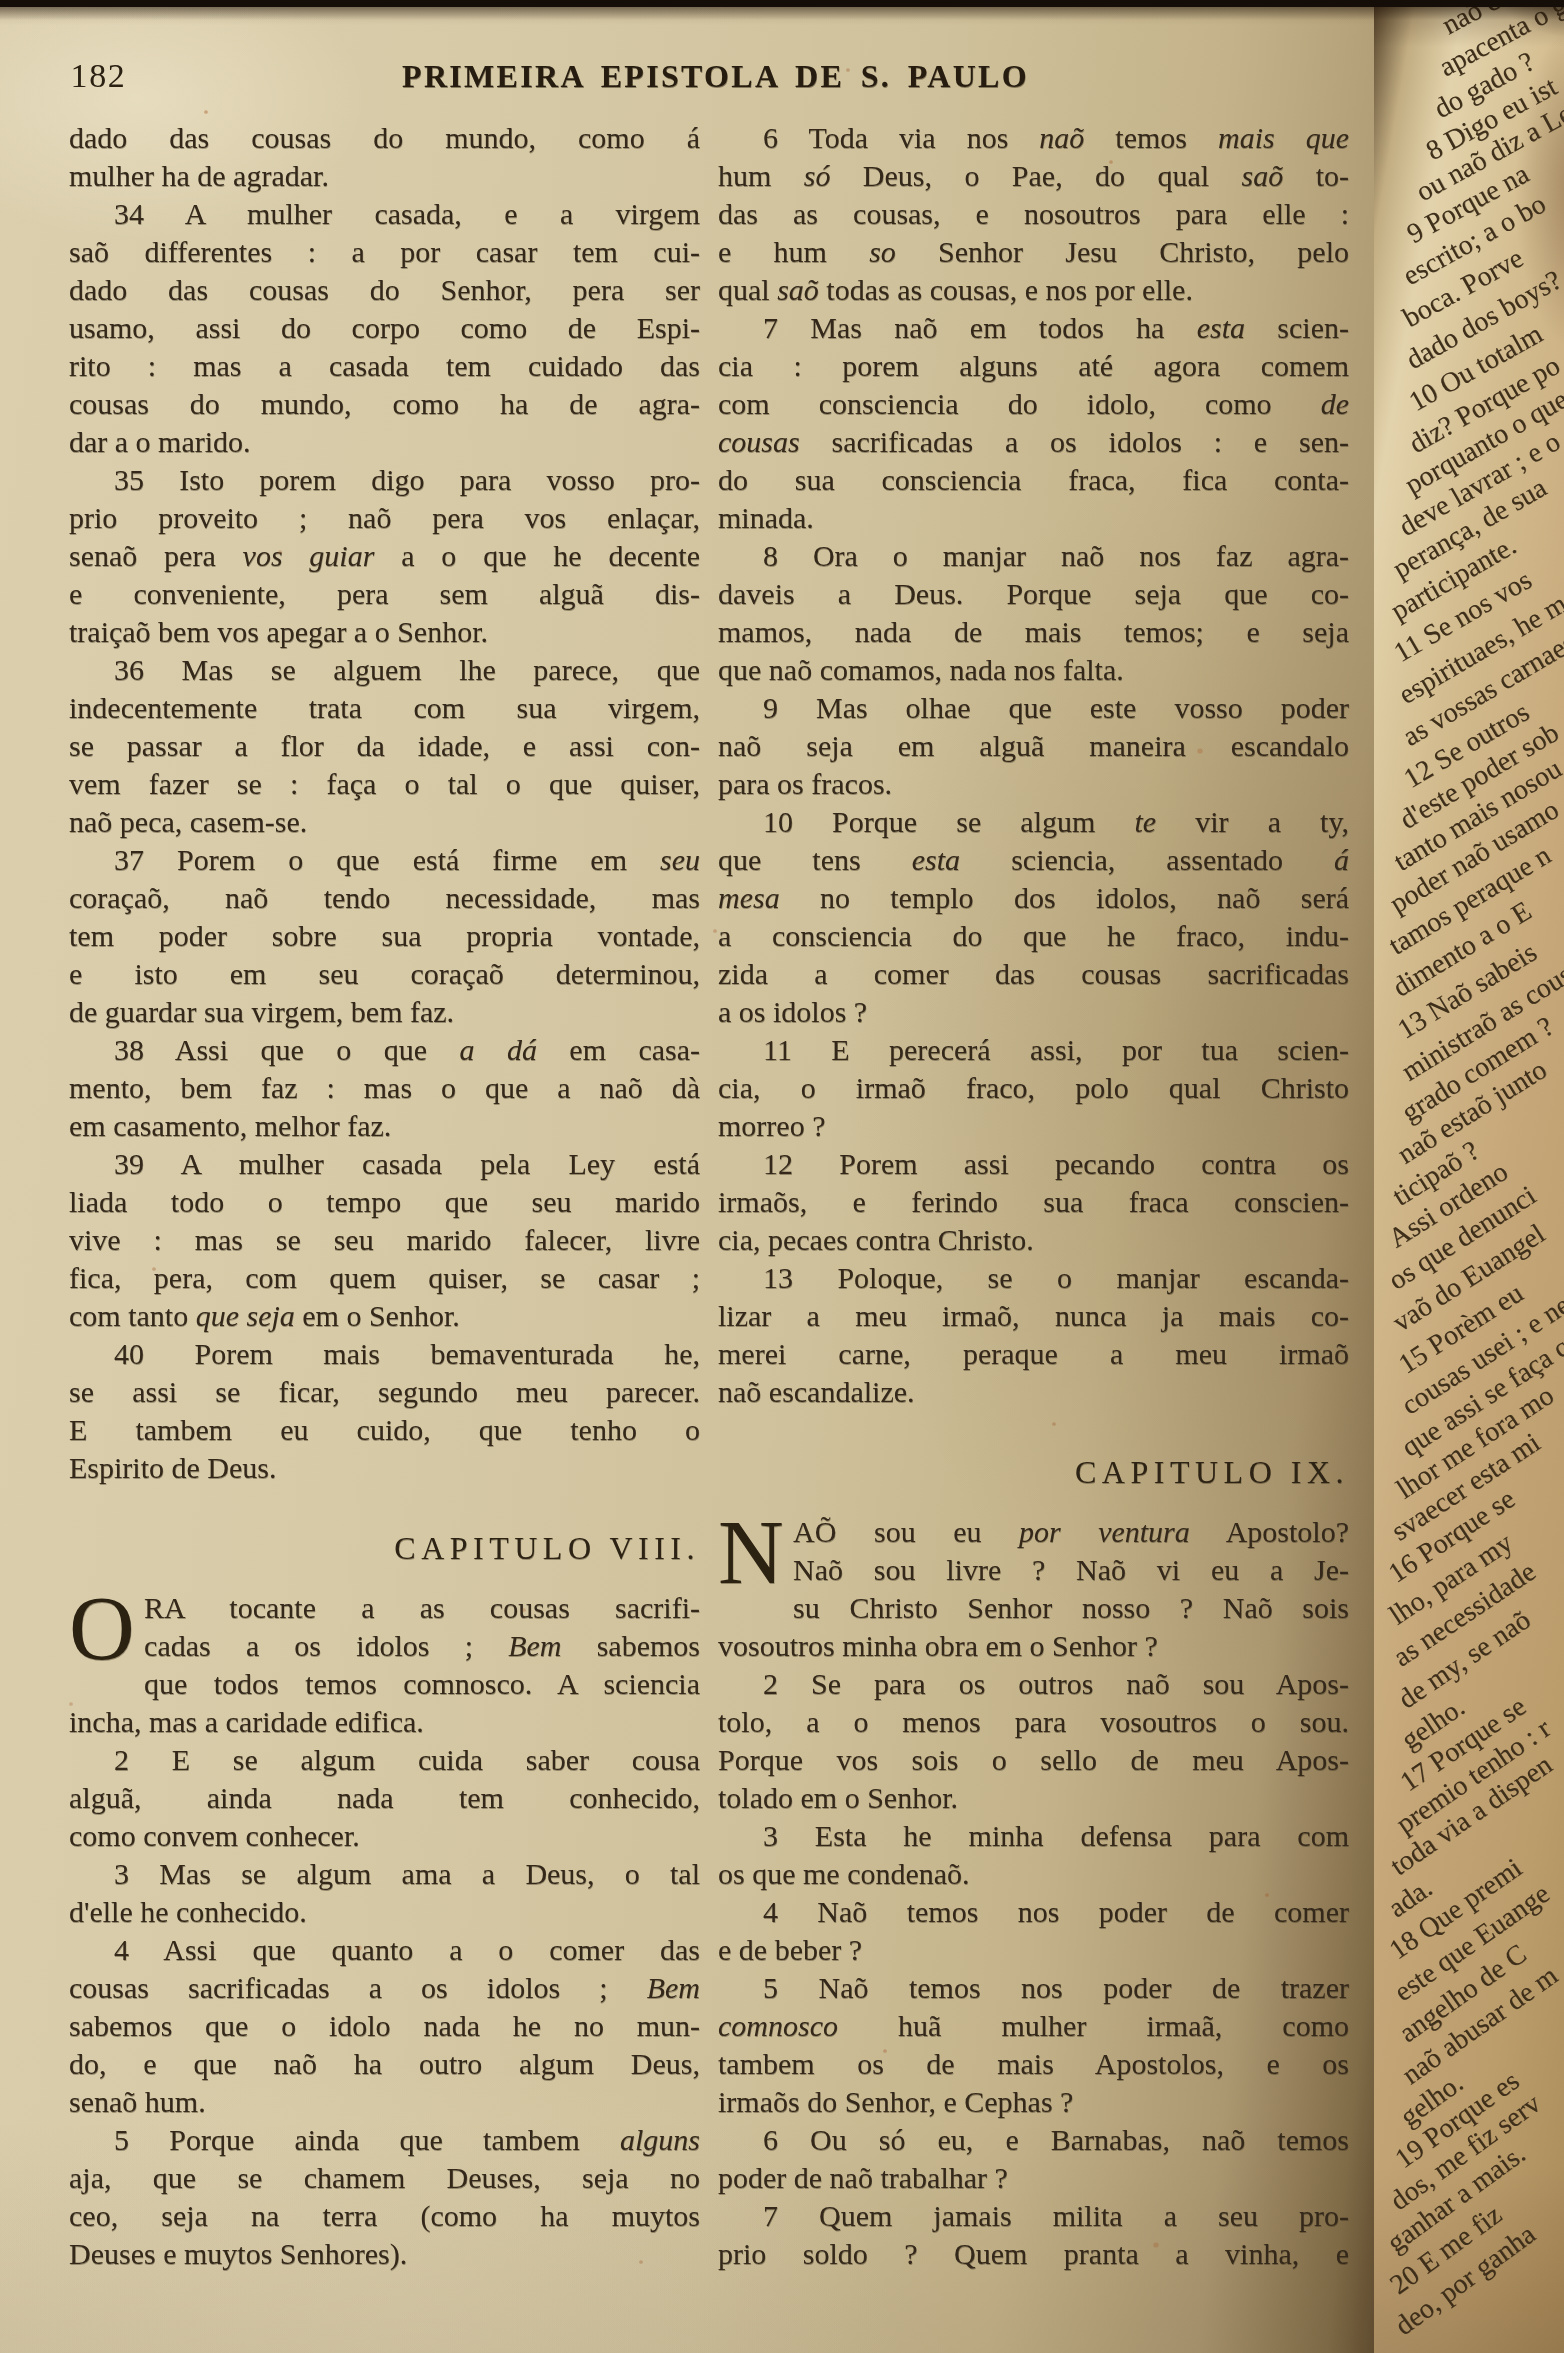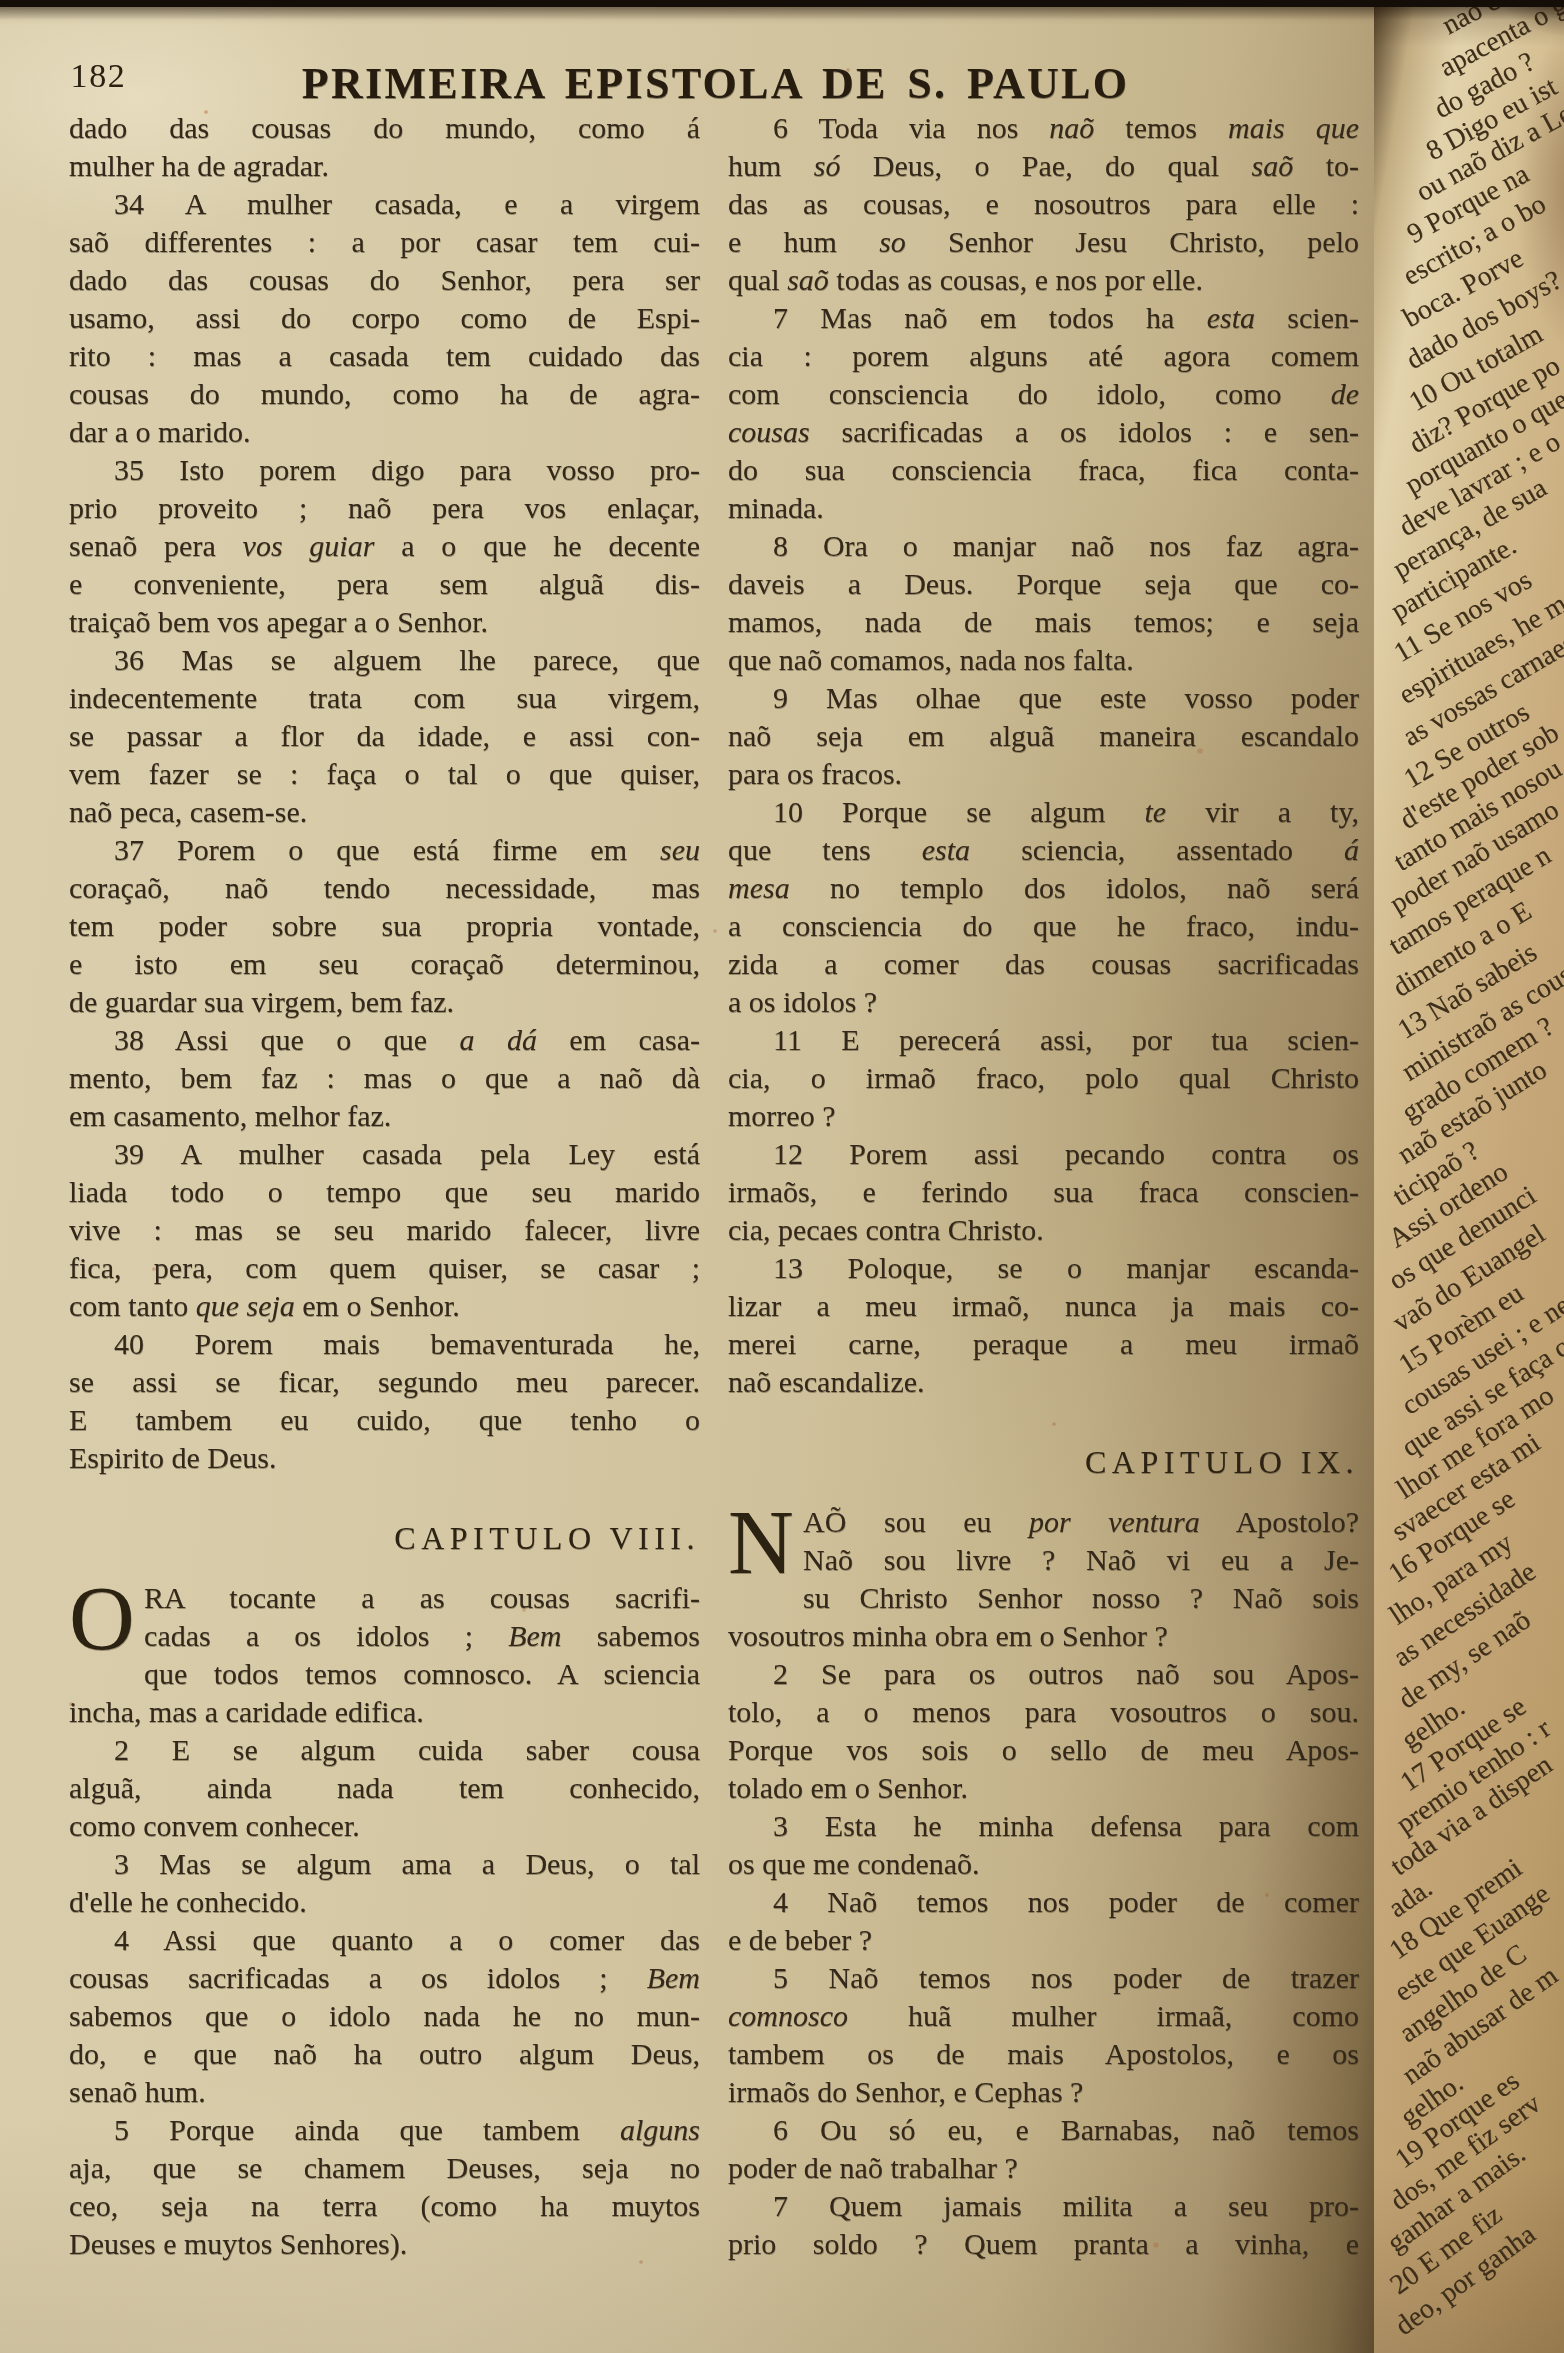--- a/index.html
+++ b/index.html
@@ -13,23 +13,23 @@
       linear-gradient(96deg,#dbcfae 0%,#d7caa7 30%,#cfc19b 58%,#c4b38a 76%,#ab9770 89%,#816c48 97%,#5e4a2e 100%);
   }
   #mainpage::before{content:"";position:absolute;inset:0;pointer-events:none;
     background:linear-gradient(180deg, rgba(80,55,30,0.18) 0, rgba(80,55,30,0) 20.3px, transparent 90%, rgba(90,70,40,0.10) 100%);}
   #topedge{position:absolute;top:0;left:0;width:1565px;height:7px;background:#150d07;}
   #topedge::after{content:"";position:absolute;top:7px;left:0;width:100%;height:12.5px;
     background:linear-gradient(180deg, rgba(30,18,8,0.45), transparent);}
   #content{position:absolute;left:69px;top:0;width:1293px;}
   .header{position:relative;height:100px;box-sizing:border-box;padding-top:53px;color:#2b2113;}
   .pagenum{position:absolute;left:1.6px;top:52px;font-size:34px;font-weight:400;letter-spacing:1.6px;}
-  .title{display:block;text-align:center;font-size:44px;font-weight:700;letter-spacing:2.3px;word-spacing:6.3px;
+  .title{display:block;text-align:center;font-size:32px;font-weight:700;letter-spacing:2.3px;word-spacing:6.3px;
     color:#261d10;text-shadow:0.5px 0.6px 0.6px rgba(40,28,12,0.45);}
-  .cols{display:flex;gap:28px;margin-top:4px;}
+  .cols{display:flex;gap:18px;margin-top:14px;}
   .col{width:631px;color:#33281a;text-shadow:0.4px 0.5px 0.5px rgba(48,36,18,0.38);}
   .ln{font-size:30px;line-height:38px;text-align:justify;text-align-last:justify;text-justify:inter-word;}
   .ln.ind{text-indent:45px;}
   .ln.end{text-align-last:left;}
   .chap{font-size:32px;line-height:38px;letter-spacing:5.5px;text-align:right;margin:42px 0 22px;color:#2d2314;}
   .dropcap{float:left;font-size:91px;line-height:67px;height:72px;margin:6.3px 9.4px 0 0;color:#2c2212;}
   #strip{position:absolute;right:0;top:0;width:191px;height:2354px;overflow:hidden;
     background:
       radial-gradient(ellipse 125px 94px at 104% -1%, rgba(22,12,5,0.65), transparent 65%),
       radial-gradient(ellipse 94px 235px at 108% 8%, rgba(70,35,12,0.35), transparent 70%),

